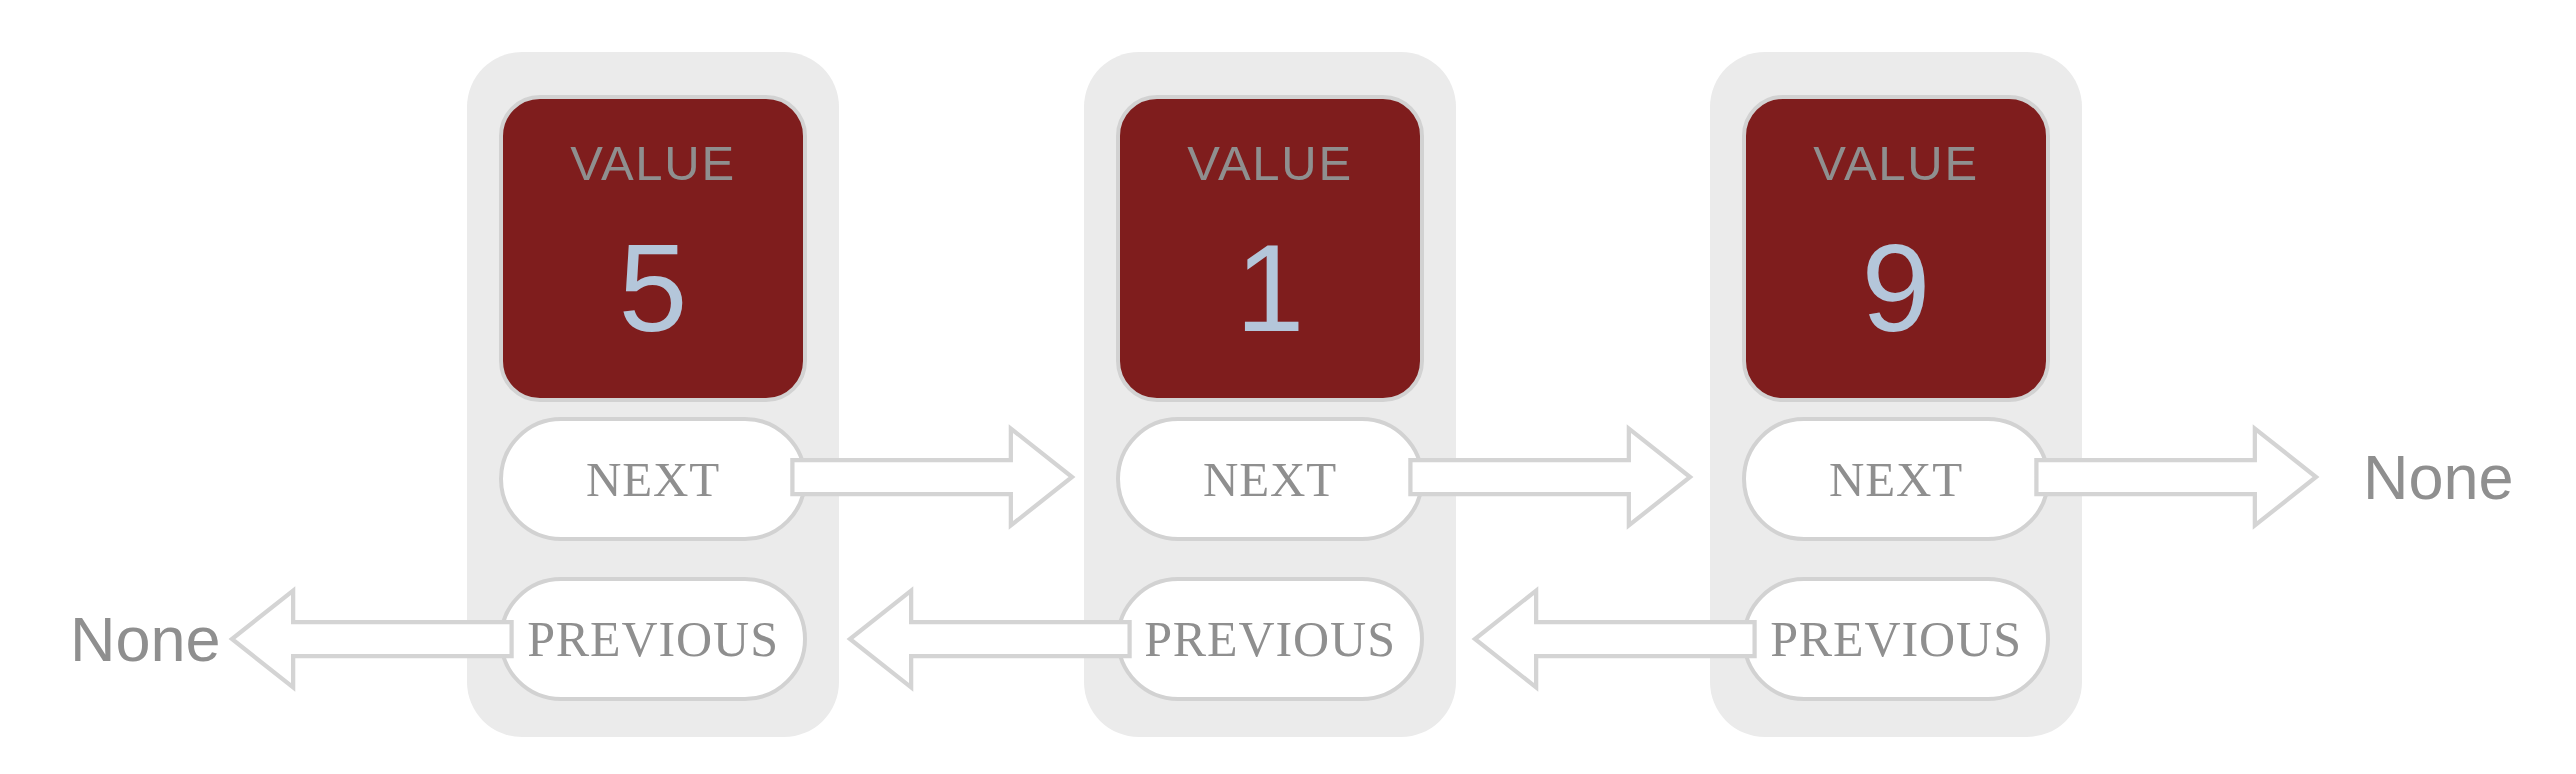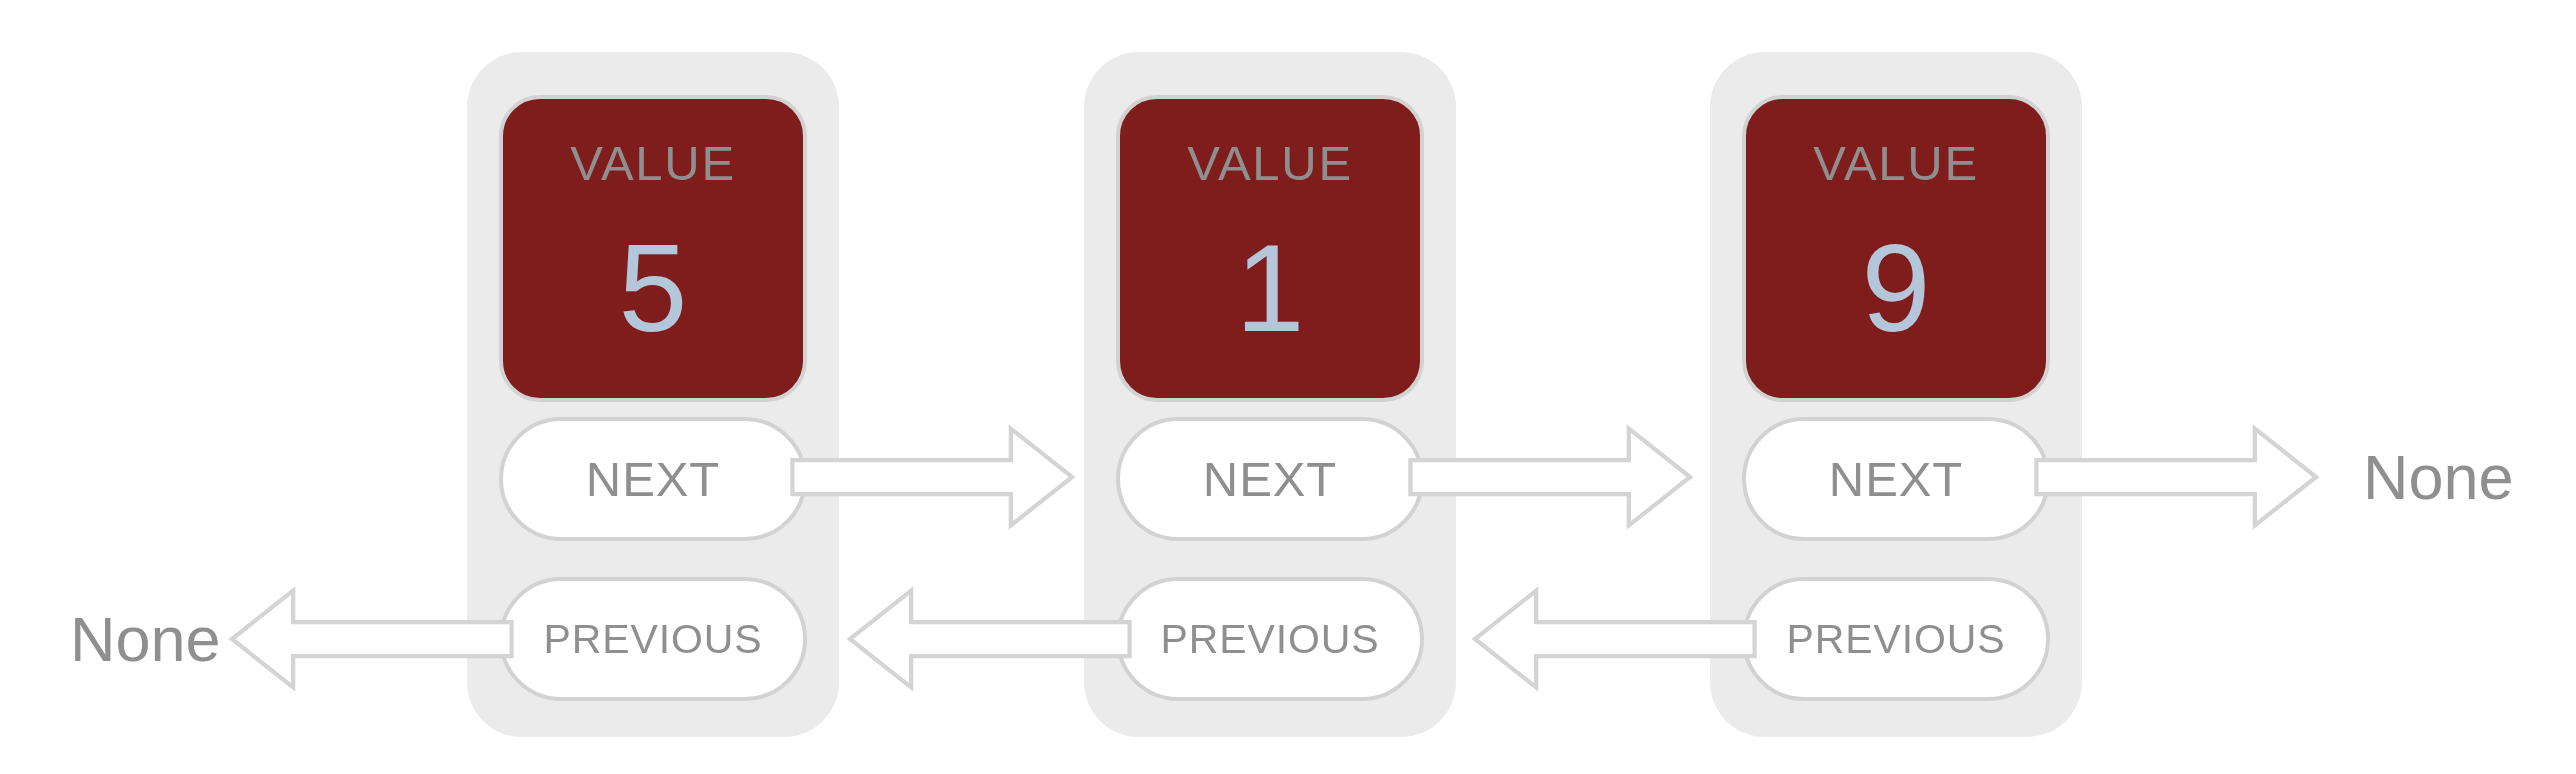--- a/index.html
+++ b/index.html
@@ -66,23 +66,24 @@
     height: 124px;
     box-sizing: border-box;
     background: #ffffff;
     border: 4.3px solid var(--box-border, #d2d2d2);
     border-radius: 62px;
     display: flex;
     align-items: center;
     justify-content: center;
     color: var(--label-text, #8f8f8f);
     z-index: 2;
+    font-family: Liberation Serif, serif;
   }
   .pill.next { top: 365px; font-size: 49px; letter-spacing: 0.9px; }
-  .pill.prev { top: 525px; font-size: 41px; letter-spacing: 0.9px; }
+  .pill.prev { top: 525px; font-size: 50px; letter-spacing: 0.9px; }
 
   .arrow {
     position: absolute;
     width: 283px;
     height: 102px;
     z-index: 1;
   }
   .arrow svg { overflow: visible; display: block; }
   .arrow.next-row { top: 426px; }
   .arrow.prev-row { top: 588px; }

